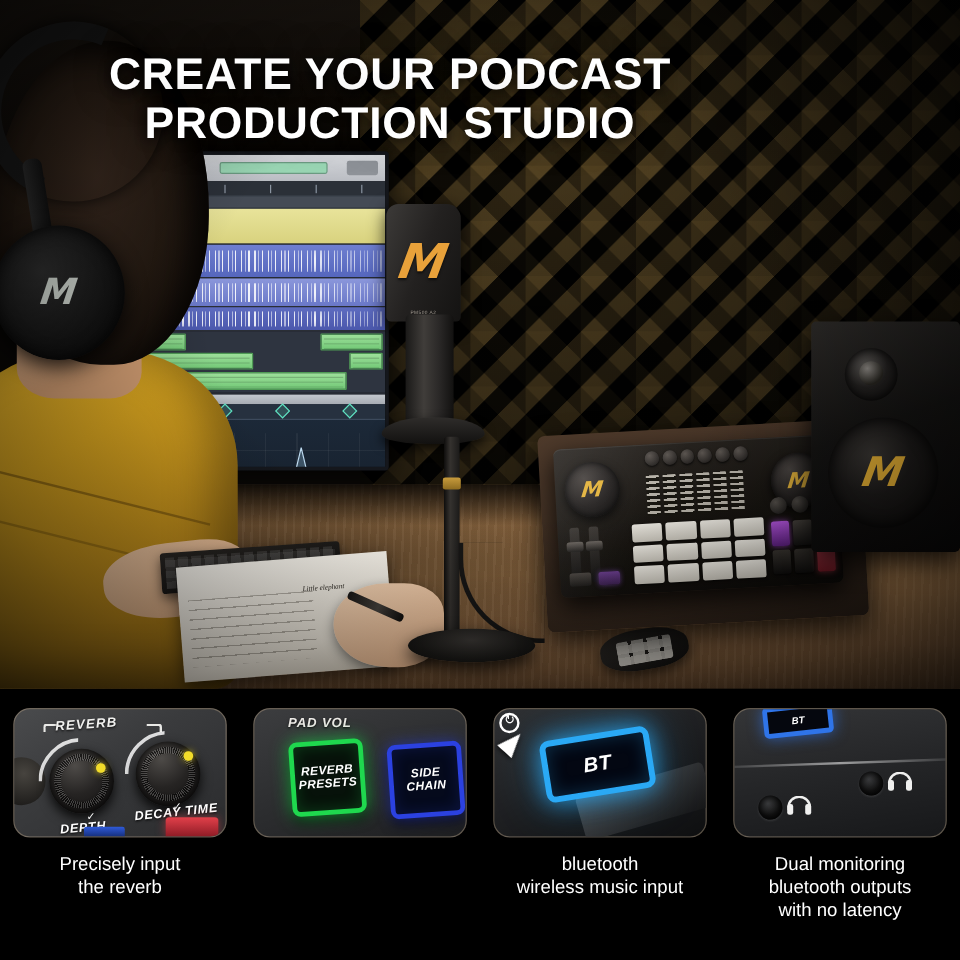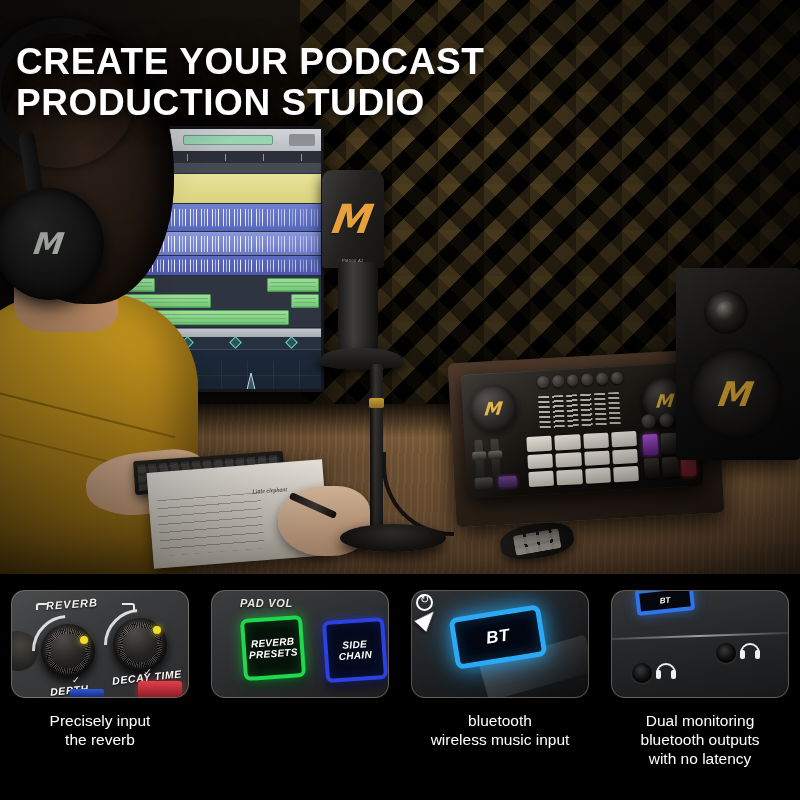--- a/index.html
+++ b/index.html
@@ -284,22 +284,22 @@
                repeating-linear-gradient(0deg, rgba(235,231,222,.9) 0 7px, transparent 7px 10px);
     border-radius:3px; opacity:.85;}
 
   .hero-vignette{
     position:absolute; inset:0; pointer-events:none;
     background:radial-gradient(ellipse at 50% 45%, rgba(0,0,0,0) 40%, rgba(0,0,0,.42) 78%, rgba(0,0,0,.72) 100%);
   }
 
   
   .headline{
-    position:absolute; left:16px; top:42px; width:648px;
-    text-align:left; z-index:40; pointer-events:none;
+    position:absolute; left:1px; top:42px; width:648px;
+    text-align:center; z-index:40; pointer-events:none;
   }
   .headline div{
     color:#fff; font-weight:800; font-size:37px; line-height:1.1;
     letter-spacing:.6px; font-family:"Liberation Sans", sans-serif;
     text-shadow:0 2px 10px rgba(0,0,0,.85), 0 0 28px rgba(0,0,0,.6);
   }
 
   
   .features{
     position:absolute; left:0; top:574px; width:800px; height:226px;

